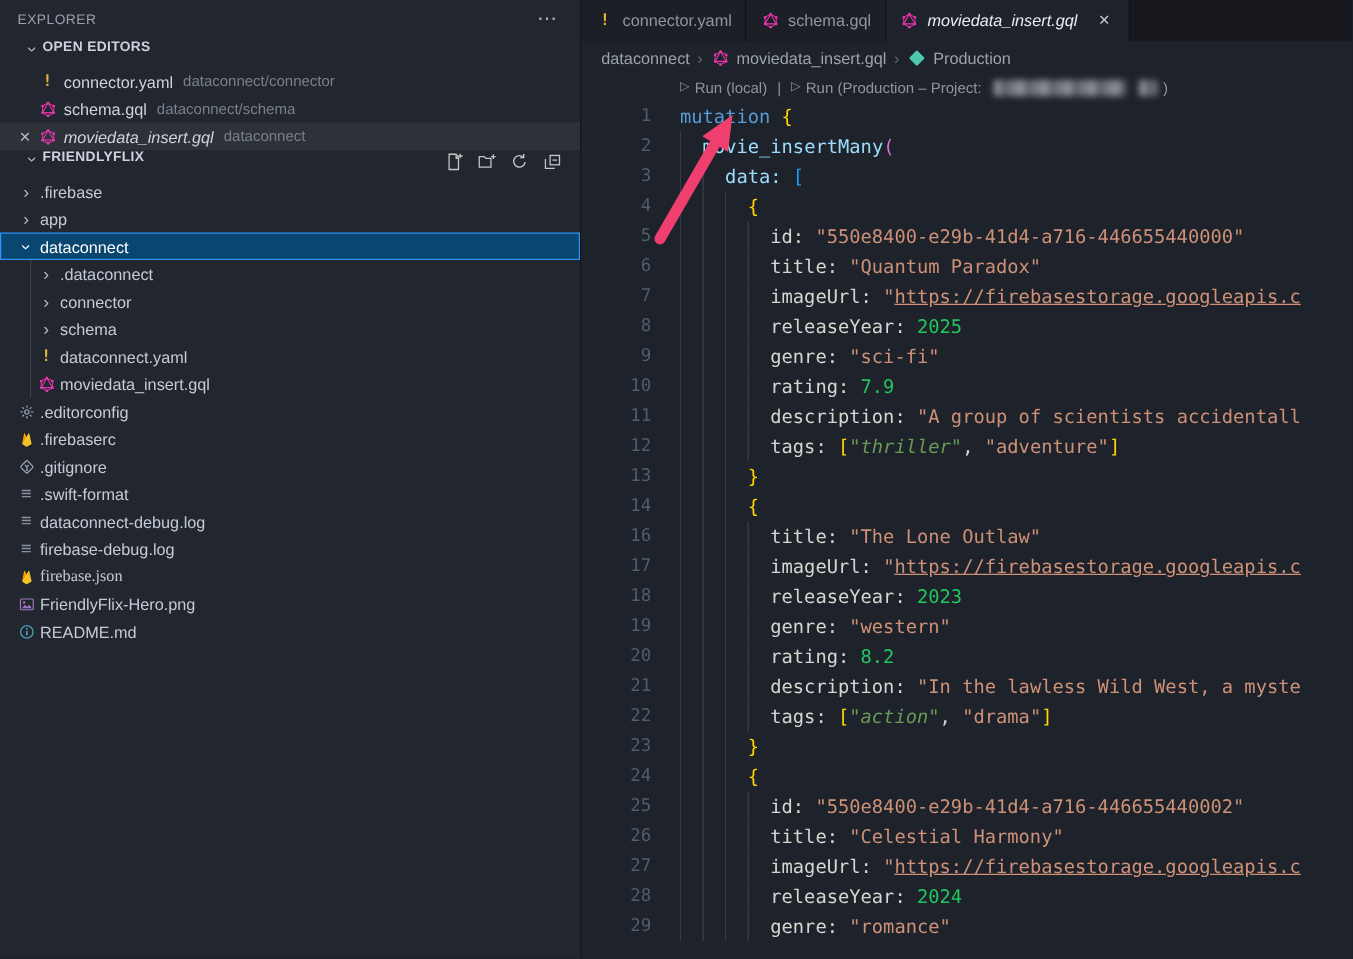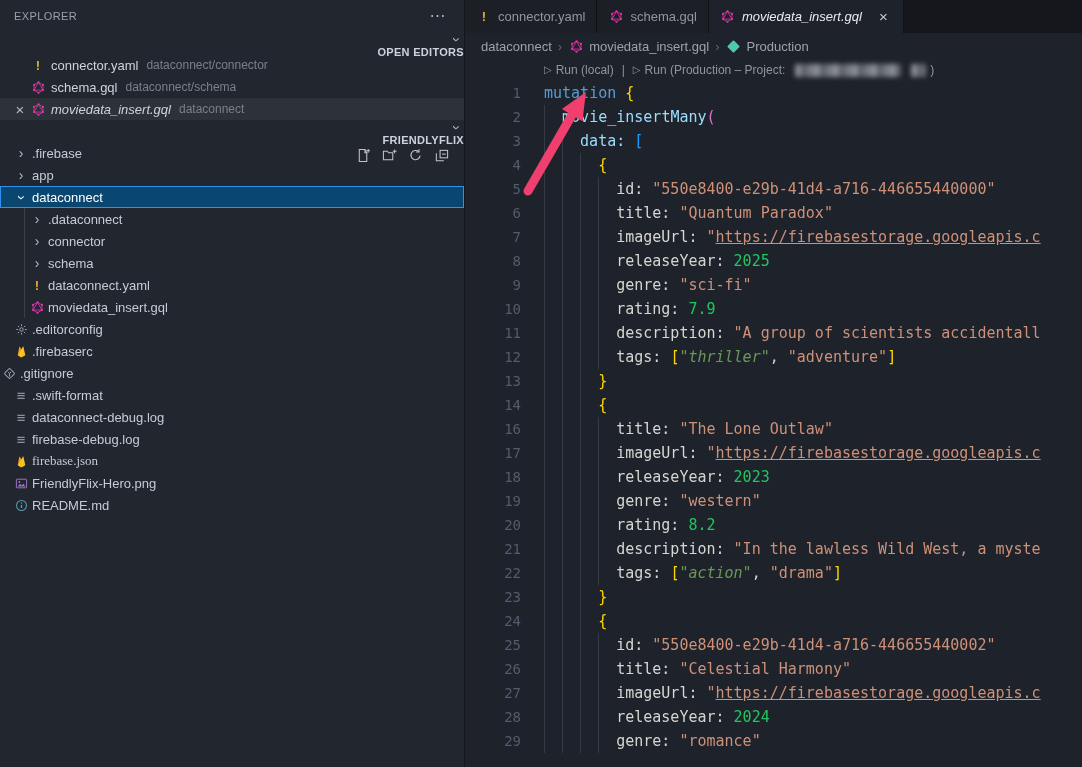--- a/index.html
+++ b/index.html
@@ -5,22 +5,22 @@
   html,body{margin:0;padding:0;width:1082px;height:767px;overflow:hidden;background:#1e222a;
     font-family:"Liberation Sans",sans-serif;-webkit-font-smoothing:antialiased;position:relative;}
   .app{display:flex;width:1082px;height:767px;}
 
   
   .sidebar{width:464px;flex-shrink:0;background:#22262e;color:#c5cbd6;font-size:13px;
     border-right:1px solid #14161a;overflow:hidden;}
   .sb-title{height:32px;display:flex;align-items:center;justify-content:space-between;
     padding:0 18px 0 14px;font-size:11px;letter-spacing:.4px;color:#9aa1ad;}
   .sb-more{color:#aeb4bf;font-size:16px;cursor:pointer;line-height:1;}
-  .section-hdr{height:22px;display:flex;align-items:flex-end;font-weight:700;font-size:11px;
-    letter-spacing:.3px;color:#cdd3de;cursor:pointer;padding-left:2px;flex-direction:column;}
+  .section-hdr{height:22px;display:flex;align-items:flex-start;font-weight:700;font-size:11px;
+    letter-spacing:.3px;color:#cdd3de;cursor:pointer;padding-left:18px;}
   .ws-actions{margin-left:auto;display:flex;align-items:center;gap:8px;padding-right:14px;}
   .ws-act{width:18px;height:18px;display:inline-flex;align-items:center;justify-content:center;cursor:pointer;}
   .chev{display:inline-block;width:16px;text-align:center;color:#b6bcc8;font-size:14px;
     font-weight:400;line-height:1;transform-origin:50% 55%;}
   .chev.exp{transform:rotate(90deg);}
 
   .oe-row{height:22px;display:flex;align-items:center;padding-left:10px;cursor:pointer;}
   .oe-row.active{background:rgba(255,255,255,.05);}
   .oe-close{width:20px;text-align:center;color:#b6bcc8;font-size:15px;line-height:1;}
   .oe-name{color:#ced3dc;margin-left:5px;white-space:nowrap;}
@@ -265,21 +265,21 @@
             <span class="ficon">
               <svg viewBox="0 0 16 16" width="13" height="13">
                 <path fill="#ffa000" d="M3.3 12.6 5.2 2.4c.07-.37.56-.45.74-.12l1.8 3.36Z"></path>
                 <path fill="#f57c00" d="m8.9 7.5-1.16-2.2-4.44 7.3Z"></path>
                 <path fill="#ffca28" d="M3.3 12.6 9.6 2.1c.2-.33.7-.25.78.12l2.32 10.38-4.3 2.4a1.5 1.5 0 0 1-1.4 0Z" opacity=".95"></path>
               </svg>
             </span>
           </span>
           <span class="tr-name">.firebaserc</span>
         </div>
-        <div class="tr-row" data-depth="0" style="">
+        <div class="tr-row" data-depth="0" style="padding-left: 12px;">
           <span class="tr-slot">
             <span class="ficon">
               <svg viewBox="0 0 16 16" width="13" height="13">
                 <g fill="none" stroke="#9da5b4" stroke-width="1.2">
                   <rect x="3.4" y="3.4" width="9.2" height="9.2" rx="1.4" transform="rotate(45 8 8)"></rect>
                   <path d="M6 6l2 2v2.8M8 8l2-2"></path>
                 </g>
                 <circle cx="8" cy="11.2" r=".9" fill="#9da5b4"></circle>
               </svg>
             </span>

